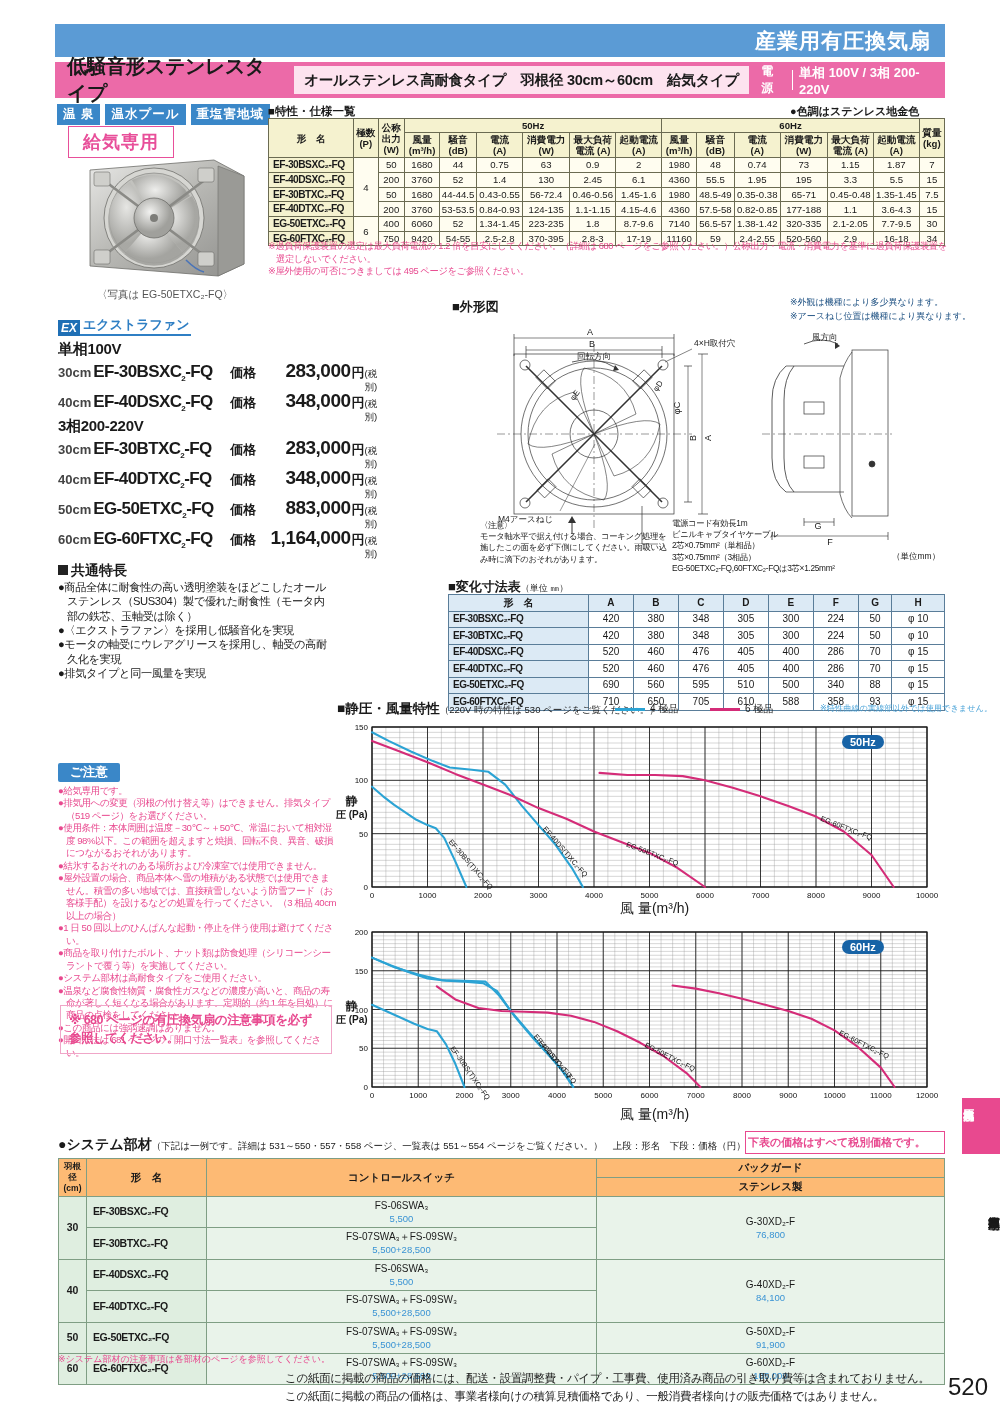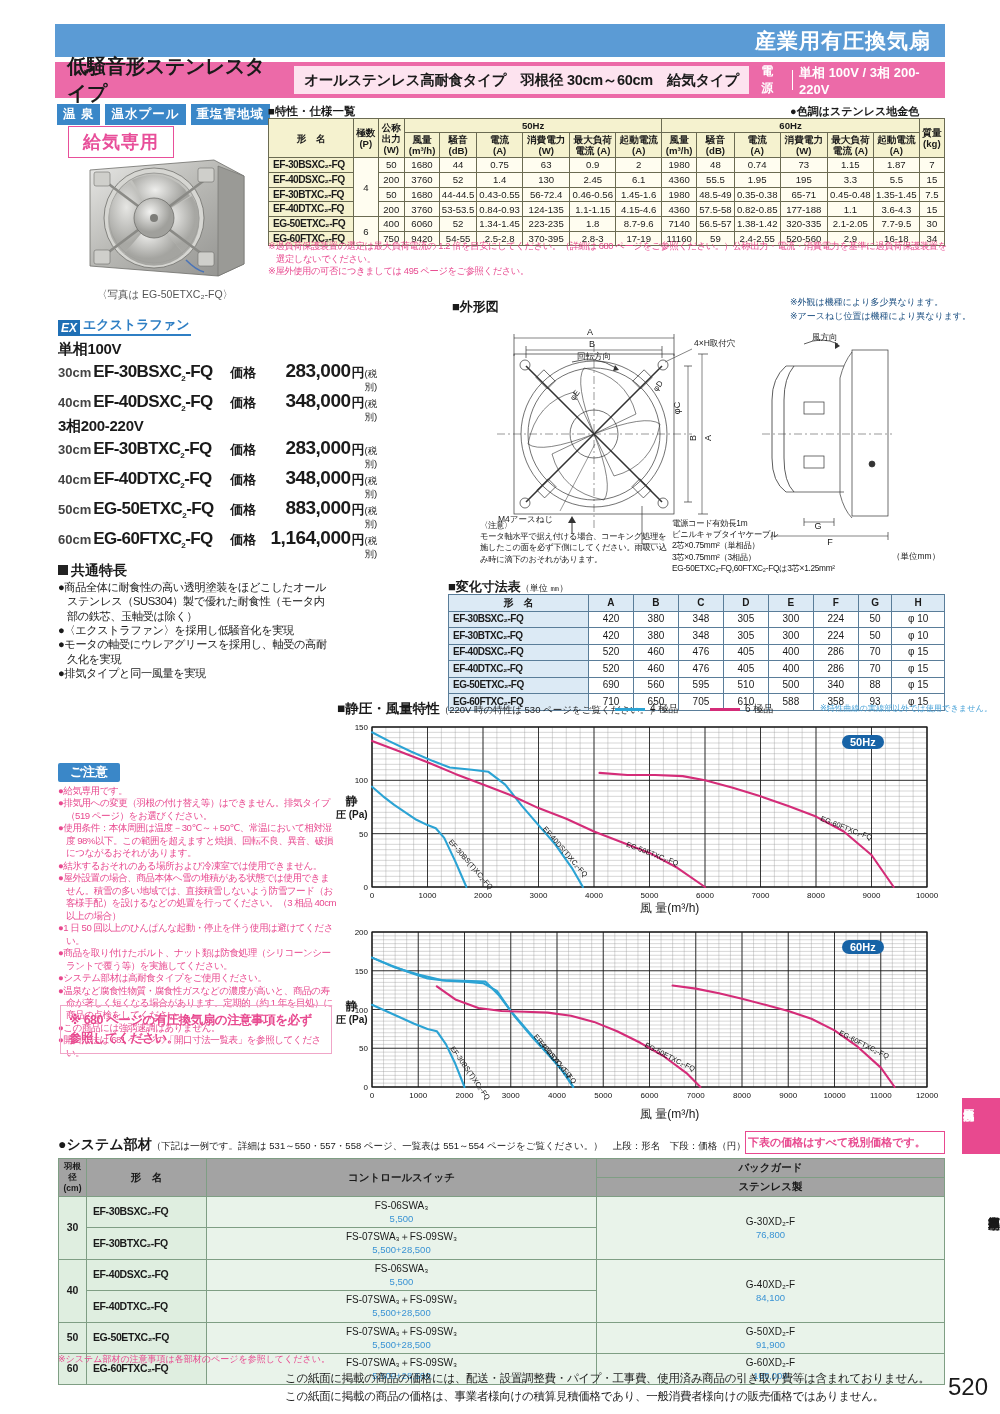--- a/index.html
+++ b/index.html
@@ -132,34 +132,34 @@
   .chart-head { position:absolute; left:337px; top:700px; font-size:13.5px; font-weight:bold;}
   .chart-head .sub { font-size:9.5px; font-weight:normal;}
   .legend { position:absolute; top:702px; display:flex; align-items:center; gap:5px; font-size:10px;}
   .legend .line { width:30px; height:3px; display:inline-block;}
   .chart-warn { position:absolute; left:820px; top:703px; font-size:8.2px; color:#4aa3d8;}
   .chart-box { position:absolute; }
   .hz-pill {
     position:absolute; background:#1763a6; color:#fff; border-radius:9px;
     font-size:11px; font-weight:bold; padding:1px 8px;
   }
-  .axis-lab { position:absolute; font-size:12px;margin-left:20px; }
+  .axis-lab { position:absolute; font-size:14px; }
   .ylab { position:absolute; font-size:12px; font-weight:bold; line-height:1.1; text-align:center;}
   .ylab .pa { font-size:10px;}
 
   
   .sys-head { position:absolute; left:58px; top:1136px; font-size:14px; font-weight:bold;}
   .sys-head .n { font-size:9.5px; font-weight:normal;}
   .taxnote {
     position:absolute; left:745px; top:1131px; width:200px; 
     border:1.5px solid #e8498f; color:#e8498f; font-size:11px; font-weight:bold; padding:3px 2px;
   }
   .sys-table { position:absolute; left:58px; top:1158px; width:887px; font-size:10px;}
   .sys-table th, .sys-table td { border:0.8px solid #7f9e84; text-align:center; padding:2px; line-height:1.3;}
-  .sys-table thead th { background:#a3a3a3; font-weight:bold; font-size:10.5px;}
+  .sys-table thead th { background:#fdba74; font-weight:bold; font-size:10.5px;}
   .sys-table td { background:#e9f3ea;}
   .sys-table td.dia { background:#dfeee0; font-weight:bold; font-size:10.5px;}
   .sys-table td.model { background:#dfeee0; font-weight:bold; text-align:left; padding-left:6px; font-size:10.5px; letter-spacing:-0.4px;}
   .sys-table .price { color:#3a93d4; font-size:9.5px;}
   .sys-note { position:absolute; left:58px; top:1353px; font-size:9px; color:#e8498f;}
 
   
   .footer { position:absolute; left:285px; top:1370px; font-size:11.5px; line-height:1.55; letter-spacing:-0.3px;}
   .pageno { position:absolute; left:948px; top:1373px; font-size:24px; }
 

